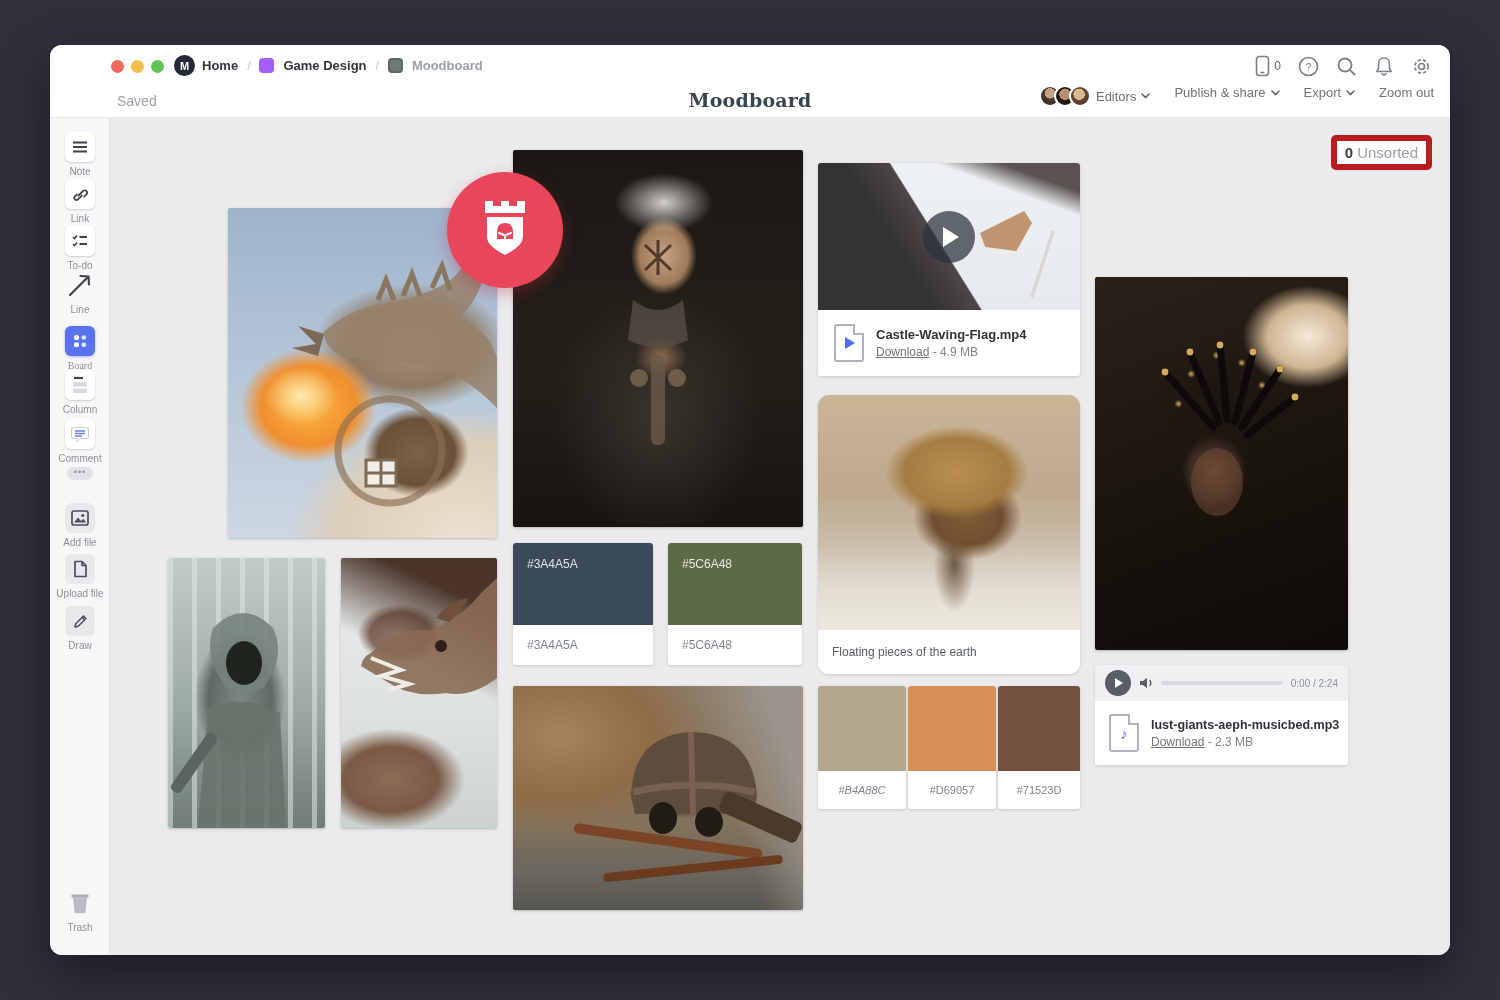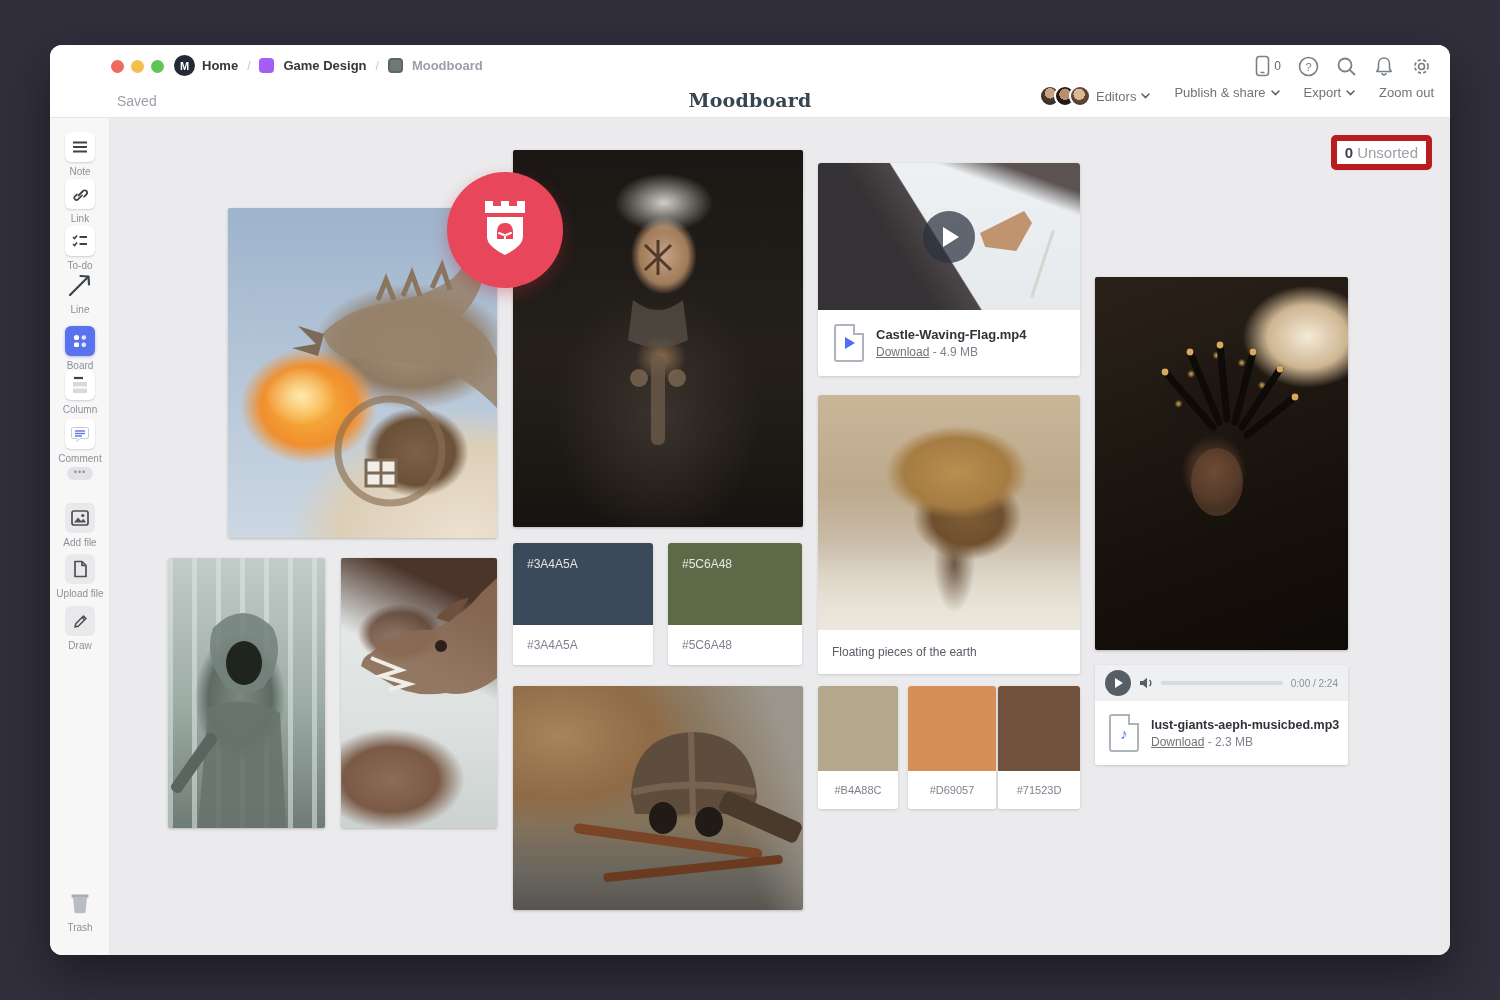--- a/index.html
+++ b/index.html
@@ -276,21 +276,21 @@
       <div class="tool" style="top:152px;">
         <span class="card bare">
             <svg width="26" height="26" viewBox="0 0 26 26">
           <line x1="3" y1="23" x2="21" y2="5" stroke="#3d434b" stroke-width="2.2" stroke-linecap="round"></line>
           <polyline points="13.5,4 21.5,4.5 22,12.5" fill="none" stroke="#3d434b" stroke-width="2.2" stroke-linecap="round" stroke-linejoin="round"></polyline>
         </svg>
           </span>
         <span class="lbl">Line</span>
       </div>
 
-      <div class="tool" style="top:208px;">
+      <div class="tool" style="top:208px;font-family:Liberation Serif, serif;">
         <span class="card blue">
             <svg width="16" height="16" viewBox="0 0 16 16">
           <circle cx="4.5" cy="4.5" r="2.6" fill="#fff"></circle>
               <rect x="9.5" y="2.2" width="4.6" height="4.6" rx="2.3" fill="#dfe5ff"></rect>
           <rect x="2" y="9.5" width="5" height="4.6" rx="1.4" fill="#fff"></rect>
               <circle cx="11.8" cy="11.8" r="2.4" fill="#dfe5ff"></circle>
         </svg>
           </span>
         <span class="lbl">Board</span>
       </div>
@@ -404,21 +404,21 @@
           <span class="file-icon">
               <span class="fi-play"></span>
             </span>
           <span>
             <div class="file-name">Castle-Waving-Flag.mp4</div>
             <div class="file-meta"><span class="dl">Download</span> <span>- 4.9 MB</span></div>
           </span>
         </div>
       </div>
 
-      <div class="card-item" style="left:708px; top:277px; width:262px;">
+      <div class="card-item" style="left:708px; top:277px; width:262px;border-radius:11px;">
         <div class="img-item ph-rock" style="position:relative; left:0; top:0; width:262px; height:235px; border-radius:0; box-shadow:none;"></div>
         <div class="caption-strip">Floating pieces of the earth</div>
       </div>
 
       <div class="img-item ph-headdress" style="left:985px; top:159px; width:253px; height:373px;">
         <svg width="253" height="373" viewBox="0 0 253 373" style="position:absolute;inset:0;">
           <g stroke="#0d0a07" stroke-width="7" stroke-linecap="round">
             <line x1="118" y1="150" x2="70" y2="95"></line>
               <line x1="124" y1="145" x2="95" y2="75"></line>
               <line x1="132" y1="142" x2="125" y2="68"></line>
@@ -499,21 +499,21 @@
           <path d="M178 46 L180 128" stroke="#776250" stroke-width="6"></path>
           <path d="M120 106 Q180 92 242 106" stroke="#776250" stroke-width="7" fill="none"></path>
           <ellipse cx="150" cy="132" rx="14" ry="16" fill="#211b15"></ellipse>
             <ellipse cx="196" cy="136" rx="14" ry="15" fill="#211b15"></ellipse>
           <rect x="60" y="150" width="190" height="10" rx="5" transform="rotate(8 155 155)" fill="#7a4526"></rect>
           <rect x="90" y="178" width="180" height="9" rx="4" transform="rotate(-6 180 182)" fill="#6b3b20"></rect>
           <rect x="205" y="120" width="85" height="22" rx="6" transform="rotate(24 247 131)" fill="#4a3a2c"></rect>
         </svg>
       </div>
 
-      <div class="card-item" style="left:708px; top:568px; width:80px;">
+      <div class="card-item" style="left:708px; top:568px; width:88px;font-style:italic;">
         <div class="swatch-top" style="height: 85px; background-color: rgb(180, 168, 140);"></div>
         <div class="swatch-label center">#B4A88C</div>
       </div>
       <div class="card-item" style="left:798px; top:568px; width:88px;">
         <div class="swatch-top" style="height: 85px; background-color: rgb(214, 144, 87);"></div>
         <div class="swatch-label center">#D69057</div>
       </div>
       <div class="card-item" style="left:888px; top:568px; width:82px;">
         <div class="swatch-top" style="height: 85px; background-color: rgb(113, 82, 61);"></div>
         <div class="swatch-label center">#71523D</div>

